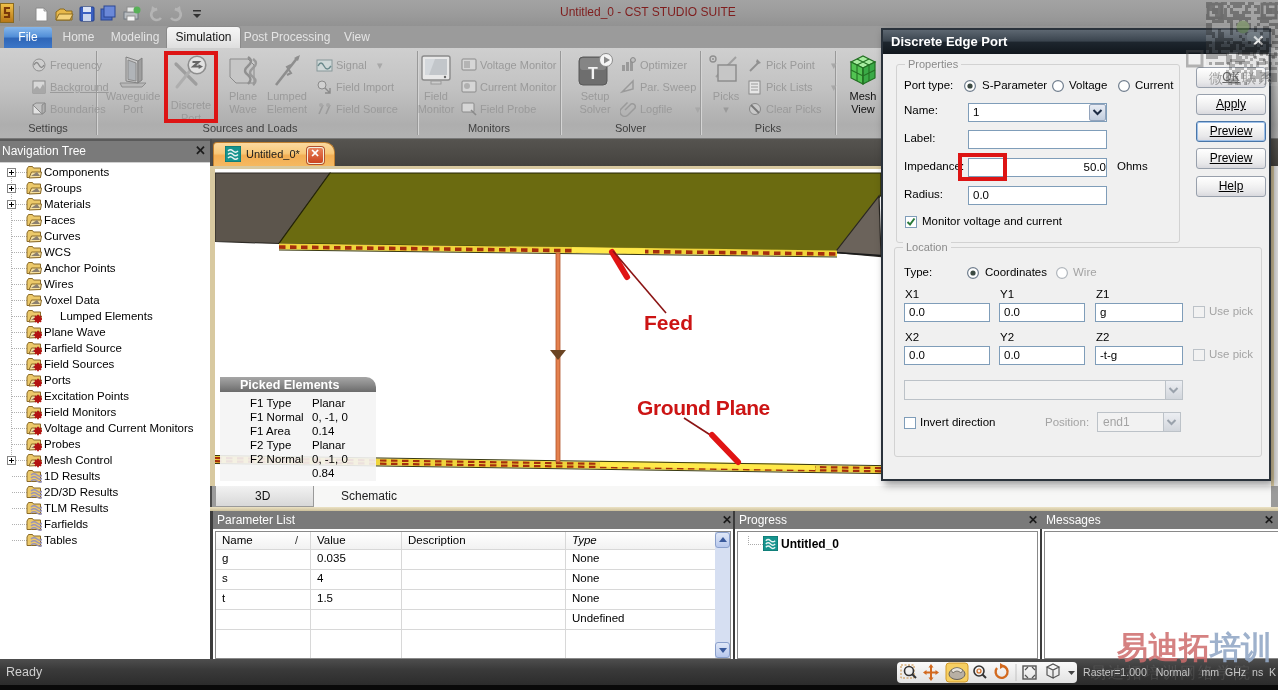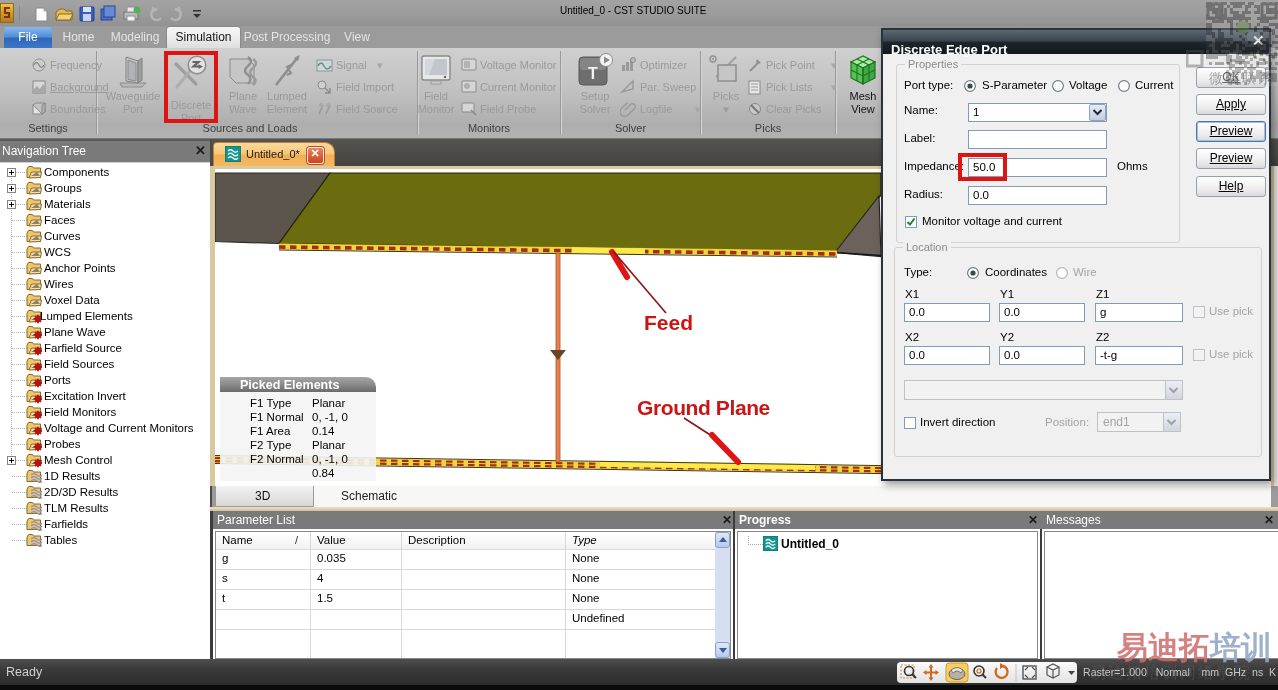--- a/index.html
+++ b/index.html
@@ -23,21 +23,21 @@
   .tfield{position:absolute;background:#fff;border:1px solid #7f9db9;box-sizing:border-box;font-size:11.5px;color:#000;line-height:17px;padding-left:4px;}
   .btnxp{position:absolute;left:1196px;width:70px;height:21px;background:linear-gradient(#ffffff,#f4f4f4 40%,#e8e8ea 75%,#d9d9de);border:1px solid #98a0ac;border-radius:3px;box-sizing:border-box;font-size:12px;text-align:center;line-height:19px;color:#000;text-decoration:underline;}
   .chk{position:absolute;width:12px;height:12px;background:#fff;border:1px solid #7f9db9;box-sizing:border-box;}
   .chkd{position:absolute;width:12px;height:12px;background:#f2f2f2;border:1px solid #bcc2c8;box-sizing:border-box;}
   svg.ic{position:absolute;}
 </style>
 </head>
 <body>
 
 <div class="abs" style="left:0;top:0;width:1278px;height:26px;background:linear-gradient(#a3a3a3,#9b9b9b 55%,#929292);"></div>
-<div class="abs" style="left:560px;top:5px;font-size:10px;color:#000000;">Untitled_0 - CST STUDIO SUITE</div>
+<div class="abs" style="left:560px;top:5px;font-size:12px;color:#7f1d1d;">Untitled_0 - CST STUDIO SUITE</div>
 <svg class="ic" style="left:0;top:2px;" width="210" height="22" viewBox="0 0 210 22">
   <rect x="0" y="1" width="14" height="20" fill="#8a6a20"></rect>
   <rect x="1" y="2" width="12" height="18" fill="url(#gold)"></rect>
   <defs>
       <linearGradient id="gold" x1="0" y1="0" x2="0" y2="1">
         <stop offset="0" stop-color="#f0c048"></stop>
         <stop offset="1" stop-color="#b87818"></stop>
       </linearGradient>
     </defs>
   <path d="M10 6 H5 V11 H9 V15 H4" stroke="#7a3808" stroke-width="2.2" fill="none"></path>
@@ -325,21 +325,21 @@
         <line x1="4" y1="4" x2="6.97" y2="6.97"></line>
         <line x1="4" y1="4" x2="4.00" y2="8.20"></line>
         <line x1="4" y1="4" x2="1.03" y2="6.97"></line>
         <line x1="4" y1="4" x2="-0.20" y2="4.00"></line>
         <line x1="4" y1="4" x2="1.03" y2="1.03"></line>
         <line x1="4" y1="4" x2="4.00" y2="-0.20"></line>
         <line x1="4" y1="4" x2="6.97" y2="1.03"></line>
       </g>
     </g>
   </svg>
-<div class="trow" style="left:40px;top:308px;">Lumped Elements</div>
+<div class="trow" style="left:27px;top:308px;padding-left:33px;">Lumped Elements</div>
 <div class="abs" style="left:12px;top:332px;width:15px;height:1px;border-top:1px dotted #b0b0b0;"></div>
 <svg class="ic" style="left:26px;top:325px;" width="16" height="15" viewBox="0 0 16 15">
     <path d="M1 4 l1.5 -2.5 h4 l1 1.5 h7 v9.5 h-13.5 z" fill="#ecc96a" stroke="#8a6a28"></path>
     <path d="M3 13 l2.5 -6 h10 l-1 5.5 z" fill="#f6e0a0" stroke="#8a6a28"></path>
     <path d="M5 11 l6 -4 l3 4 z" fill="#8c8070"></path>
     <g transform="translate(8,6)">
       <circle cx="4" cy="4" r="3" fill="#b41414"></circle>
       <g stroke="#b41414" stroke-width="1.8">
         <line x1="4" y1="4" x2="8.20" y2="4.00"></line>
         <line x1="4" y1="4" x2="6.97" y2="6.97"></line>
@@ -425,21 +425,21 @@
         <line x1="4" y1="4" x2="6.97" y2="6.97"></line>
         <line x1="4" y1="4" x2="4.00" y2="8.20"></line>
         <line x1="4" y1="4" x2="1.03" y2="6.97"></line>
         <line x1="4" y1="4" x2="-0.20" y2="4.00"></line>
         <line x1="4" y1="4" x2="1.03" y2="1.03"></line>
         <line x1="4" y1="4" x2="4.00" y2="-0.20"></line>
         <line x1="4" y1="4" x2="6.97" y2="1.03"></line>
       </g>
     </g>
   </svg>
-<div class="trow" style="left:44px;top:388px;">Excitation Invert</div>
+<div class="trow" style="left:44px;top:388px;">Excitation Points</div>
 <div class="abs" style="left:12px;top:412px;width:15px;height:1px;border-top:1px dotted #b0b0b0;"></div>
 <svg class="ic" style="left:26px;top:405px;" width="16" height="15" viewBox="0 0 16 15">
     <path d="M1 4 l1.5 -2.5 h4 l1 1.5 h7 v9.5 h-13.5 z" fill="#ecc96a" stroke="#8a6a28"></path>
     <path d="M3 13 l2.5 -6 h10 l-1 5.5 z" fill="#f6e0a0" stroke="#8a6a28"></path>
     <path d="M5 11 l6 -4 l3 4 z" fill="#8c8070"></path>
     <g transform="translate(8,6)">
       <circle cx="4" cy="4" r="3" fill="#b41414"></circle>
       <g stroke="#b41414" stroke-width="1.8">
         <line x1="4" y1="4" x2="8.20" y2="4.00"></line>
         <line x1="4" y1="4" x2="6.97" y2="6.97"></line>
@@ -654,21 +654,21 @@
 <div class="abs" style="left:572px;top:592px;font-size:11.5px;color:#000;">None</div>
 <div class="abs" style="left:216px;top:609px;width:499px;height:1px;background:#d8d8d8;"></div>
 <div class="abs" style="left:572px;top:612px;font-size:11.5px;color:#000;">Undefined</div>
 <div class="abs" style="left:216px;top:629px;width:499px;height:1px;background:#d8d8d8;"></div>
 <div class="abs" style="left:715px;top:532px;width:15px;height:126px;background:#d6dff2;"></div>
 <div class="abs" style="left:715px;top:532px;width:15px;height:16px;background:linear-gradient(#e0e8f8,#b8c8ec);border:1px solid #8aa0cc;border-radius:3px;box-sizing:border-box;"></div>
 <div class="abs" style="left:719px;top:537px;width:0;height:0;border-left:4px solid transparent;border-right:4px solid transparent;border-bottom:5px solid #3a5a9c;"></div>
 <div class="abs" style="left:715px;top:642px;width:15px;height:16px;background:linear-gradient(#e0e8f8,#b8c8ec);border:1px solid #8aa0cc;border-radius:3px;box-sizing:border-box;"></div>
 <div class="abs" style="left:719px;top:648px;width:0;height:0;border-left:4px solid transparent;border-right:4px solid transparent;border-top:5px solid #3a5a9c;"></div>
 
-<div class="phdr" style="left:735px;top:511px;width:364px;font-weight:bold;">Progress</div>
+<div class="phdr" style="left:735px;top:511px;width:364px;">Progress</div>
 <div class="px" style="left:1028px;top:513px;">✕</div>
 <div class="abs" style="left:735px;top:529px;width:305px;height:130px;background:#fff;"></div>
 <div class="abs" style="left:737px;top:531px;width:301px;height:128px;background:#fff;border:1px solid #898989;box-sizing:border-box;"></div>
 <svg class="ic" style="left:763px;top:536px;" width="15" height="15" viewBox="0 0 16 16">
     <rect width="16" height="16" fill="#16948e" stroke="#0c6a66"></rect>
     <path d="M3 5 q2.5 -2.5 5 0 t5 0 M3 8.5 q2.5 -2.5 5 0 t5 0 M3 12 q2.5 -2.5 5 0 t5 0" stroke="#e8f4f2" fill="none" stroke-width="1.5"></path>
   </svg>
 <div class="abs" style="left:781px;top:537px;font-size:12px;font-weight:bold;color:#000;">Untitled_0</div>
 <div class="abs" style="left:748px;top:536px;width:14px;height:8px;border-left:1px dotted #aaa;border-bottom:1px dotted #aaa;"></div>
 
@@ -703,21 +703,21 @@
   <path d="M128 8 l3 -3 m4 0 l3 3 m0 5 l-3 3 m-4 0 l-3 -3" stroke="#555" stroke-width="1.2" fill="none"></path>
   <g stroke="#555" stroke-width="1.2" fill="none">
       <path d="M150 5 l6 -3 l6 3 l-6 3 z M150 5 v8 l6 3 v-8 M162 5 v8 l-6 3"></path>
     </g>
   <path d="M171 9 h7 l-3.5 4 z" fill="#444"></path>
 </svg>
 <div class="abs" style="left:1083px;top:666px;font-size:11.5px;color:#c6c6c6;white-space:nowrap;transform:scaleX(0.92);transform-origin:0 0;">Raster=1.000&nbsp;&nbsp;&nbsp;Normal&nbsp;&nbsp;&nbsp;&nbsp;mm&nbsp;&nbsp;GHz&nbsp;&nbsp;ns&nbsp;&nbsp;K</div>
 
 <div class="abs" style="left:881px;top:28px;width:390px;height:453px;background:#f0f0f0;border:2px solid #2a323b;box-sizing:border-box;box-shadow:3px 4px 8px rgba(0,0,0,0.4);"></div>
 <div class="abs" style="left:883px;top:30px;width:386px;height:24px;background:linear-gradient(#5d6771,#3b454f 45%,#1d252d 52%,#11171d);"></div>
-<div class="abs" style="left:891px;top:34px;font-size:13px;font-weight:bold;color:#ffffff;margin-top:8px;">Discrete Edge Port</div>
+<div class="abs" style="left:891px;top:34px;font-size:13px;font-weight:bold;color:#ffffff;">Discrete Edge Port</div>
 <div class="abs" style="left:1252px;top:32px;font-size:15px;font-weight:bold;color:#f4f4f4;">✕</div>
 <div class="grp" style="left:896px;top:64px;width:282px;height:177px;">
     <div class="grpcap">Properties</div>
   </div>
 <div class="dlbl" style="left:904px;top:79px;">Port type:</div>
 <svg class="ic" style="left:964px;top:80px;" width="12" height="12" viewBox="0 0 12 12">
     <circle cx="6" cy="6" r="5.4" fill="#fff" stroke="#6f7d8d" stroke-width="1.2"></circle>
     <circle cx="6" cy="6" r="2.6" fill="#3c4a42"></circle>
   </svg>
 <div class="dlbl" style="left:982px;top:79px;">S-Parameter</div>
@@ -731,21 +731,21 @@
 <div class="dlbl" style="left:1135px;top:79px;">Current</div>
 <div class="dlbl" style="left:904px;top:104px;">Name:</div>
 <div class="tfield" style="left:968px;top:103px;width:139px;height:19px;">1</div>
 <div class="abs" style="left:1089px;top:104px;width:17px;height:17px;background:linear-gradient(#e8ecf4,#c2cede);border:1px solid #93a4bc;border-radius:2px;box-sizing:border-box;"></div>
 <svg class="ic" style="left:1092px;top:109px;" width="11" height="8" viewBox="0 0 11 8">
     <path d="M1.5 1 L5.5 5 L9.5 1" fill="none" stroke="#1c2c44" stroke-width="2"></path>
   </svg>
 <div class="dlbl" style="left:904px;top:132px;">Label:</div>
 <div class="tfield" style="left:968px;top:130px;width:139px;height:19px;"></div>
 <div class="dlbl" style="left:904px;top:160px;">Impedance:</div>
-<div class="tfield" style="left:968px;top:158px;width:139px;height:19px;">50.0</div>
+<div class="tfield" style="left:968px;top:158px;width:139px;height:19px;text-align:right;">50.0</div>
 <div class="dlbl" style="left:1117px;top:160px;">Ohms</div>
 <div class="abs" style="left:958px;top:153px;width:49px;height:28px;border:4px solid #dd1414;box-sizing:border-box;"></div>
 <div class="dlbl" style="left:904px;top:188px;">Radius:</div>
 <div class="tfield" style="left:968px;top:186px;width:139px;height:19px;">0.0</div>
 <div class="chk" style="left:905px;top:216px;"></div>
 <svg class="ic" style="left:906px;top:217px;" width="10" height="10" viewBox="0 0 10 10">
     <path d="M1.5 5 L4 7.5 L8.5 1.5" fill="none" stroke="#2a7a3a" stroke-width="2"></path>
   </svg>
 <div class="dlbl" style="left:922px;top:215px;">Monitor voltage and current</div>
 

